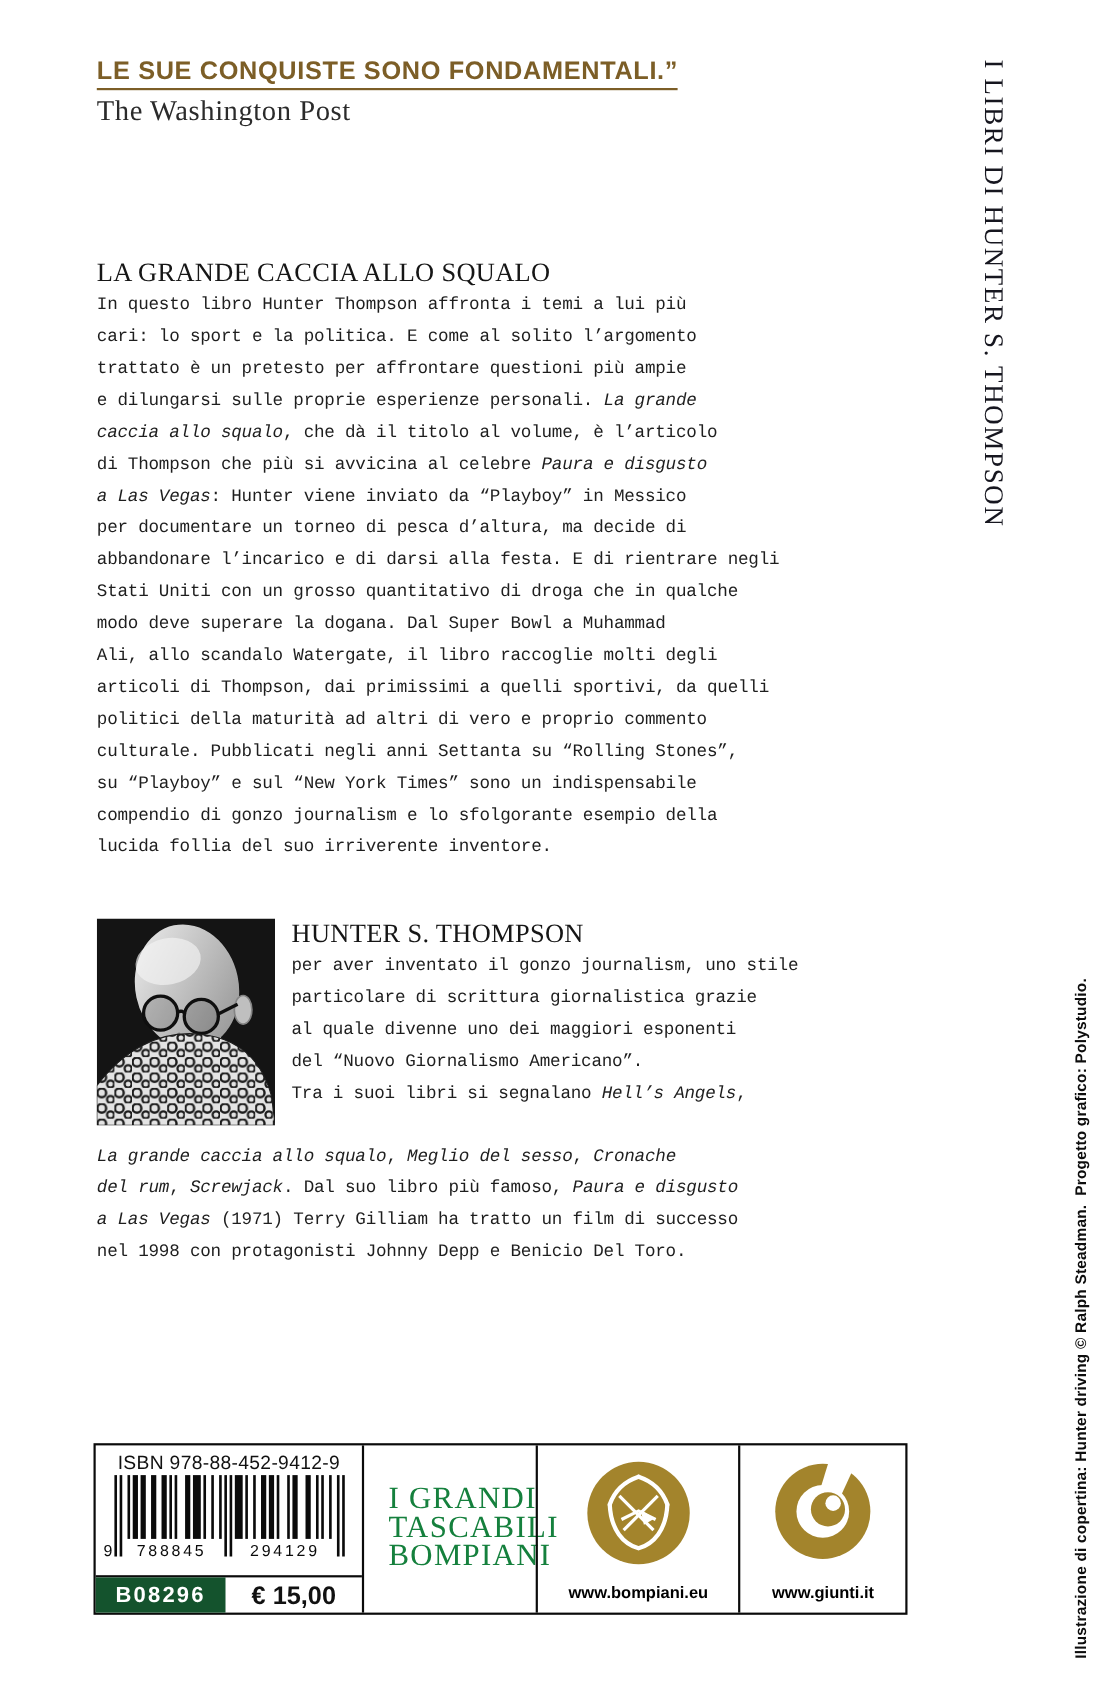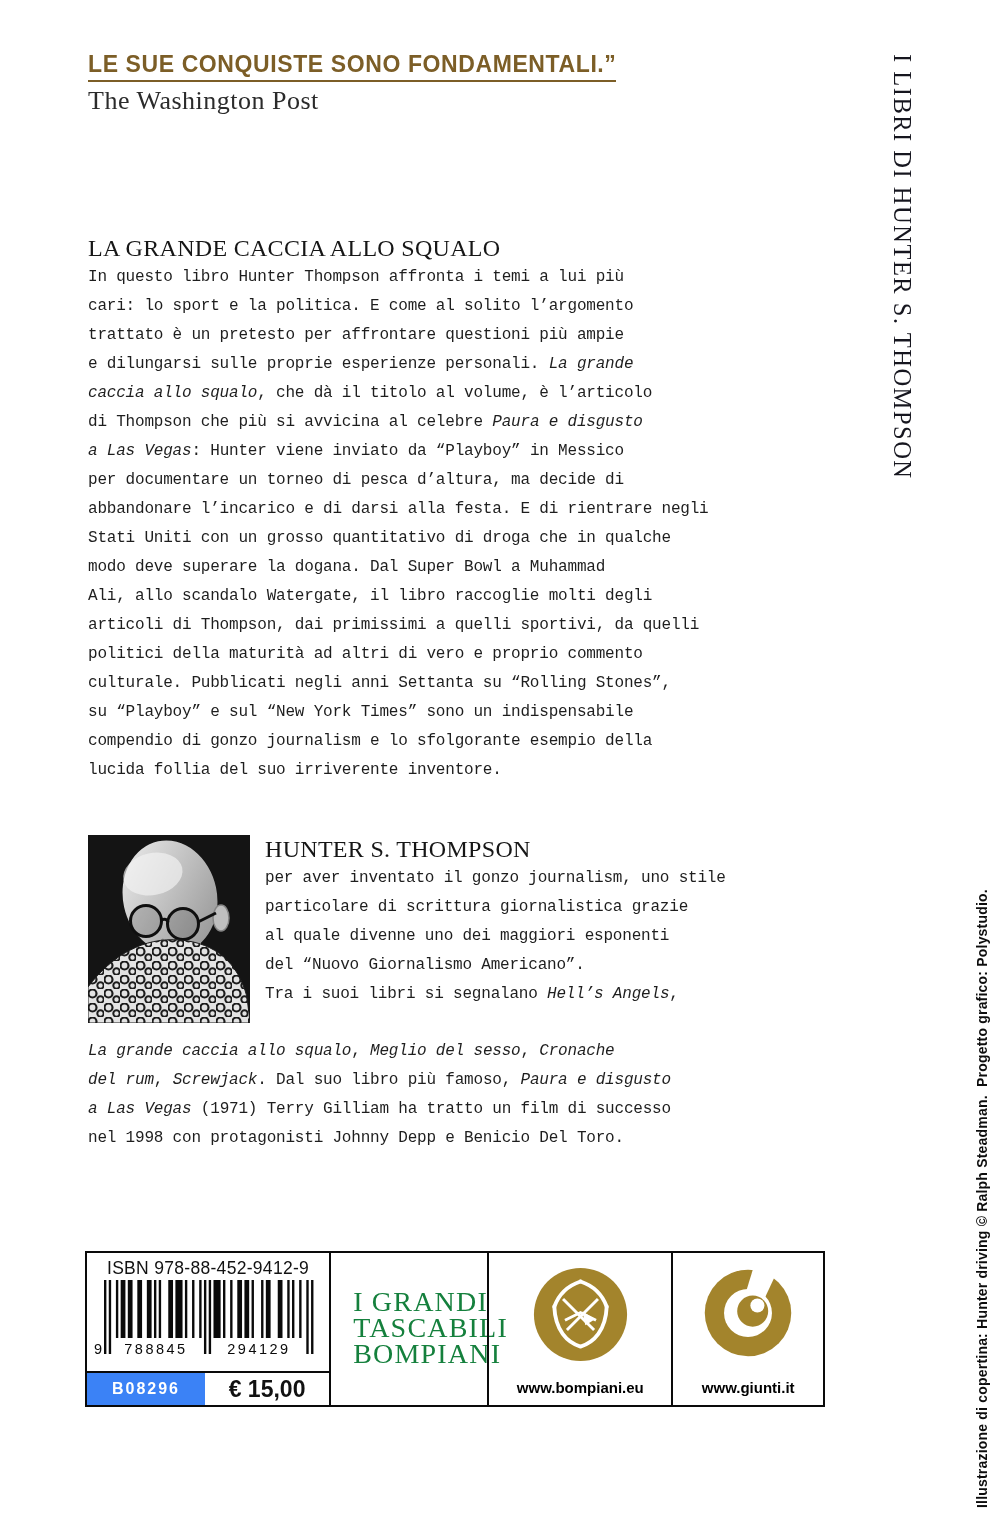--- a/index.html
+++ b/index.html
@@ -40,40 +40,40 @@
   .synopsis{position:absolute;left:88px;top:233px;width:748px;}
   .block-title{font-size:24px;line-height:30px;letter-spacing:.3px;color:#161616;}
   .tl{font-size:16px;line-height:29px;letter-spacing:-0.2px;white-space:nowrap;font-family:Liberation Mono, monospace;}
   .tl .it{font-style:italic;}
   
   .author-photo{position:absolute;left:88px;top:835px;width:162px;height:188px;}
   .bio-side{position:absolute;left:265px;top:834px;width:580px;}
   .bio-full{position:absolute;left:88px;top:1037px;width:760px;}
   
   .footer-box{
-    position:absolute;left:85px;top:1251px;width:740px;height:156px;
+    position:absolute;left:85px;top:1312px;width:740px;height:156px;
     border:2px solid #0a0a0a;display:flex;background:#fff;
   }
   .cell{height:100%;}
   .cell-barcode{width:251px;display:flex;flex-direction:column;}
   .cell-series{width:158px;border-left:2px solid #0a0a0a;padding:36px 0 0 22px;}
   .cell-bompiani,.cell-giunti{display:flex;flex-direction:column;align-items:center;border-left:2px solid #0a0a0a;}
   .cell-bompiani{width:191px;}
   .cell-giunti{width:157px;}
   .isbn-label{
     font-family:"Liberation Sans","DejaVu Sans",sans-serif;
     font-size:17.5px;text-align:center;margin-top:5px;letter-spacing:.3px;color:#111;
   }
   .barcode-svg{display:block;margin:1px auto 0 auto;}
   .price-row{
     margin-top:auto;height:34px;border-top:2px solid #0a0a0a;display:flex;
     font-family:"Liberation Sans","DejaVu Sans",sans-serif;font-weight:bold;
   }
   .code-box{
-    width:118px;background:#3b82f6;color:#fff;font-size:16px;letter-spacing:2px;
+    width:118px;background:#14532d;color:#fff;font-size:20px;letter-spacing:2px;
     display:flex;align-items:center;justify-content:center;
   }
   .price-box{
     flex:1;color:#111;font-size:23px;display:flex;align-items:center;justify-content:center;
   }
   .series-line{font-size:28px;line-height:26px;letter-spacing:1.2px;color:#15803d;white-space:nowrap;}
   .pub-logo{margin-top:13px;}
   .pub-url{
     margin-top:auto;margin-bottom:9px;
     font-family:"Liberation Sans","DejaVu Sans",sans-serif;

